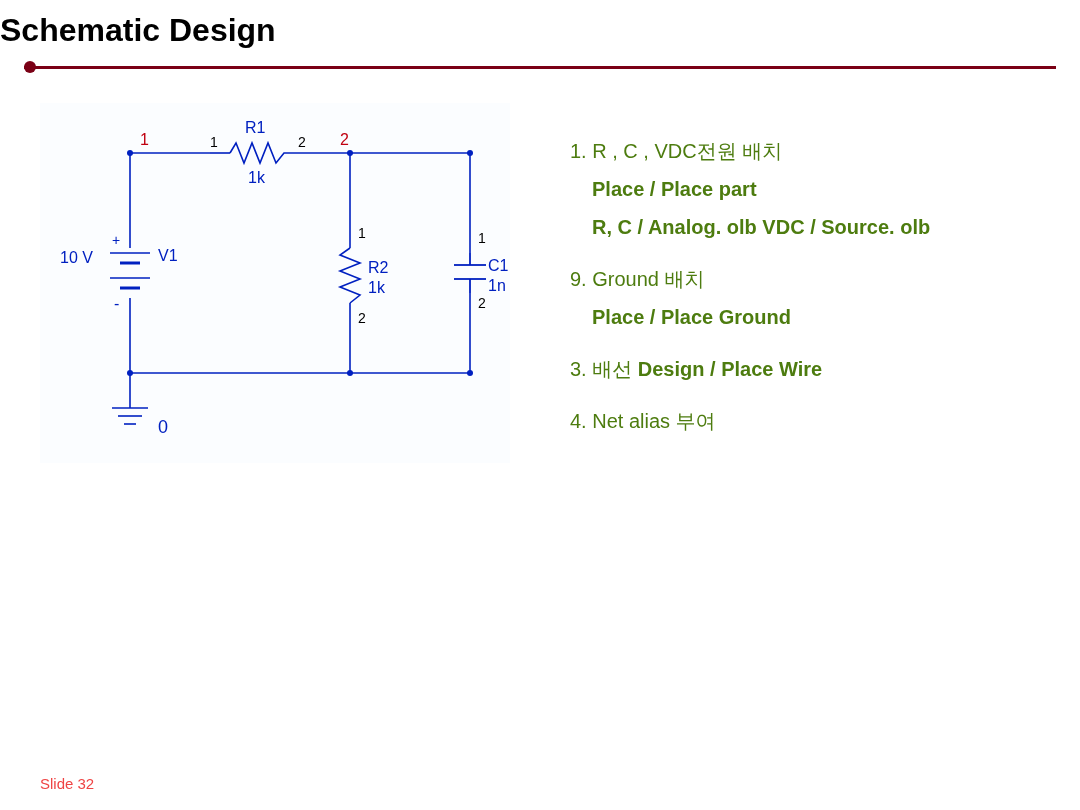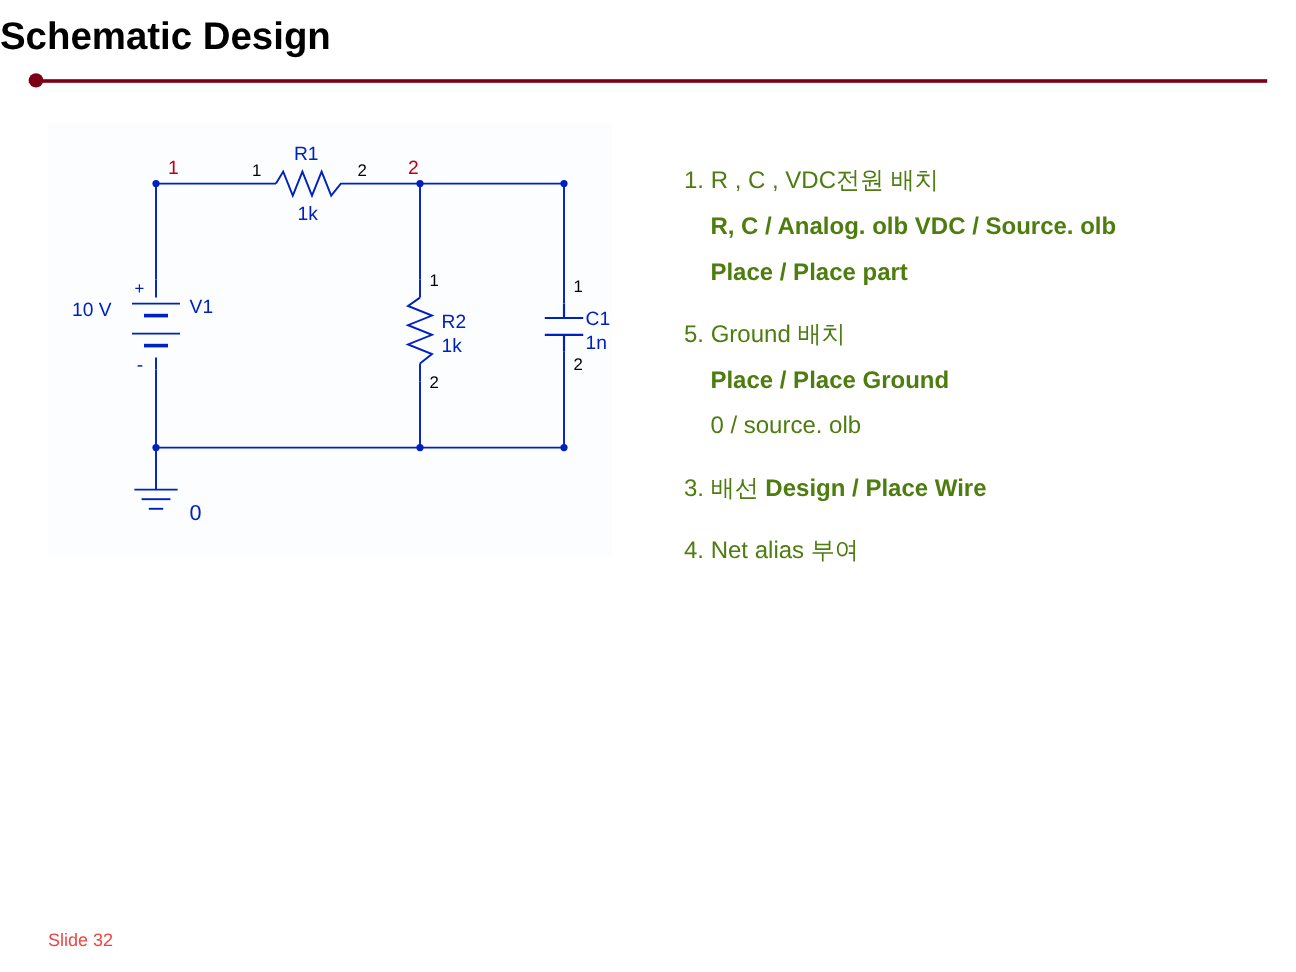--- a/index.html
+++ b/index.html
@@ -203,27 +203,26 @@
       <text class="sch-blue" x="118" y="158" font-size="16">V1</text>
       <text class="sch-blue" x="20" y="160" font-size="16">10 V</text>
 
       <text class="sch-blue" x="118" y="330" font-size="18">0</text>
     </svg>
   </div>
 
   <div class="instructions">
     <div class="item">
       <span>1.  R , C , VDC전원 배치</span>
+      <div class="sub"><b>Place / Place part</b></div>
       <div class="sub"><b>R, C / Analog. olb  VDC / Source. olb</b></div>
-      <div class="sub"><b>Place / Place part</b></div>
-    </div>
-    <div class="item">
-      <span>5. Ground 배치</span>
+    </div>
+    <div class="item">
+      <span>9. Ground 배치</span>
       <div class="sub"><b>Place / Place Ground</b></div>
-      <div class="sub">0 / source. olb</div>
     </div>
     <div class="item">
       <span>3. 배선 </span><b>Design / Place Wire</b>
     </div>
     <div class="item">
       <span>4. Net alias 부여</span>
     </div>
   </div>
 
 </div>

